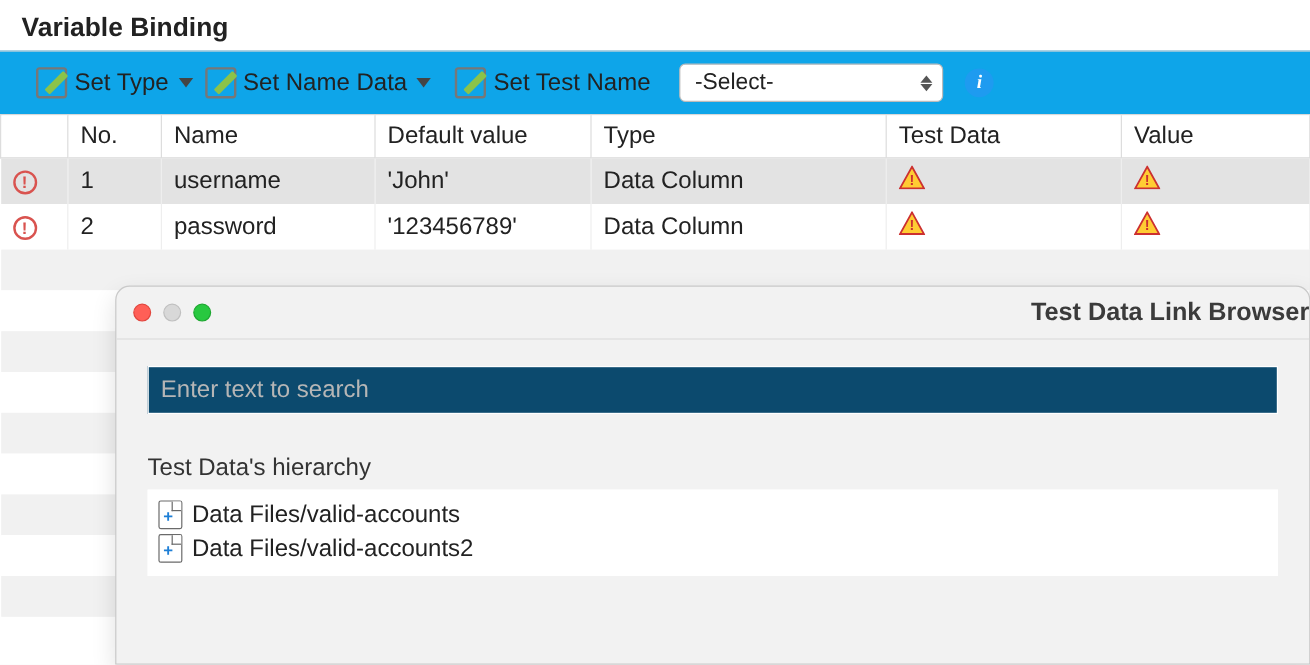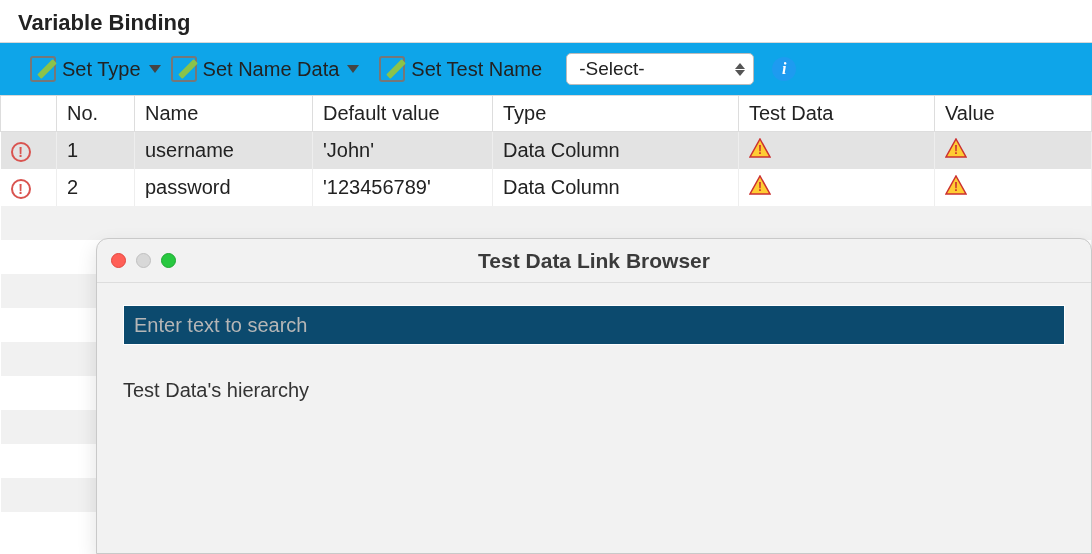--- a/index.html
+++ b/index.html
@@ -19,21 +19,21 @@
   }
   .pencil-box::after {
     content:""; position:absolute; width:22px; height:6px; background:#8bc34a;
     top:8px; left:4px; transform:rotate(-45deg); border-radius:1px;
   }
   .caret-down {
     width:0;height:0;border-left:6px solid transparent;border-right:6px solid transparent;border-top:8px solid #444; margin-left:2px;
   }
   .select-box {
     display:flex; align-items:center; justify-content:space-between;
-    width:188px; height:32px; background:#fff; border:1px solid #bbb; border-radius:5px;
+    width:220px; height:32px; background:#fff; border:1px solid #bbb; border-radius:5px;
     padding:0 8px 0 12px; font-size:19px;
   }
   .select-carets { display:flex; flex-direction:column; gap:1px; }
   .caret-up-sm { width:0;height:0;border-left:5px solid transparent;border-right:5px solid transparent;border-bottom:6px solid #555;}
   .caret-dn-sm { width:0;height:0;border-left:5px solid transparent;border-right:5px solid transparent;border-top:6px solid #555;}
   .info-icon {
     width:24px;height:24px;border-radius:50%;background:#1e9bf0;color:#fff;display:flex;align-items:center;justify-content:center;
     font-style:italic;font-family:Georgia,serif;font-size:16px;font-weight:700;margin-left:8px;
   }
 
@@ -68,21 +68,21 @@
   .dialog-titlebar {
     height:44px; display:flex; align-items:center; position:relative;
     border-bottom:1px solid #ddd;
   }
   .traffic { display:flex; gap:10px; padding-left:14px; }
   .dot { width:15px;height:15px;border-radius:50%; }
   .dot.red{background:#ff5f57;border:1px solid #e2463e;}
   .dot.yel{background:#d8d8d8;border:1px solid #c0c0c0;}
   .dot.grn{background:#28c840;border:1px solid #1ea831;}
   .dialog-title {
-    position:absolute; left:0; right:0; text-align:center; font-weight:700; font-size:21px; color:#3b3b3b;
+    position:absolute; left:0; right:0; text-align:right; font-weight:700; font-size:21px; color:#3b3b3b;
   }
   .dialog-body { padding:22px 26px 0 26px; }
   .search-box {
     width:100%; height:40px; background:#0c4a6e; border:1px solid #fff;
     color:#b6b6b6; font-size:20px; padding:0 10px; display:flex; align-items:center;
   }
   .hier-label { margin-top:34px; font-size:20px; color:#333; }
   .tree {
     margin-top:6px; background:#fff; border:1px solid #fff; padding:6px 8px 8px 8px;
   }
@@ -222,14 +222,24 @@
     <div class="traffic">
       <span class="dot red"></span>
       <span class="dot yel"></span>
       <span class="dot grn"></span>
     </div>
     <div class="dialog-title">Test Data Link Browser</div>
   </div>
   <div class="dialog-body">
     <div class="search-box">Enter text to search</div>
     <div class="hier-label">Test Data's hierarchy</div>
+    <div class="tree">
+      <div class="tree-item">
+        <span class="file-ico"></span>
+        <span>Data Files/valid-accounts</span>
+      </div>
+      <div class="tree-item">
+        <span class="file-ico"></span>
+        <span>Data Files/valid-accounts2</span>
+      </div>
+    </div>
   </div>
 </div>
 
 </body></html>

